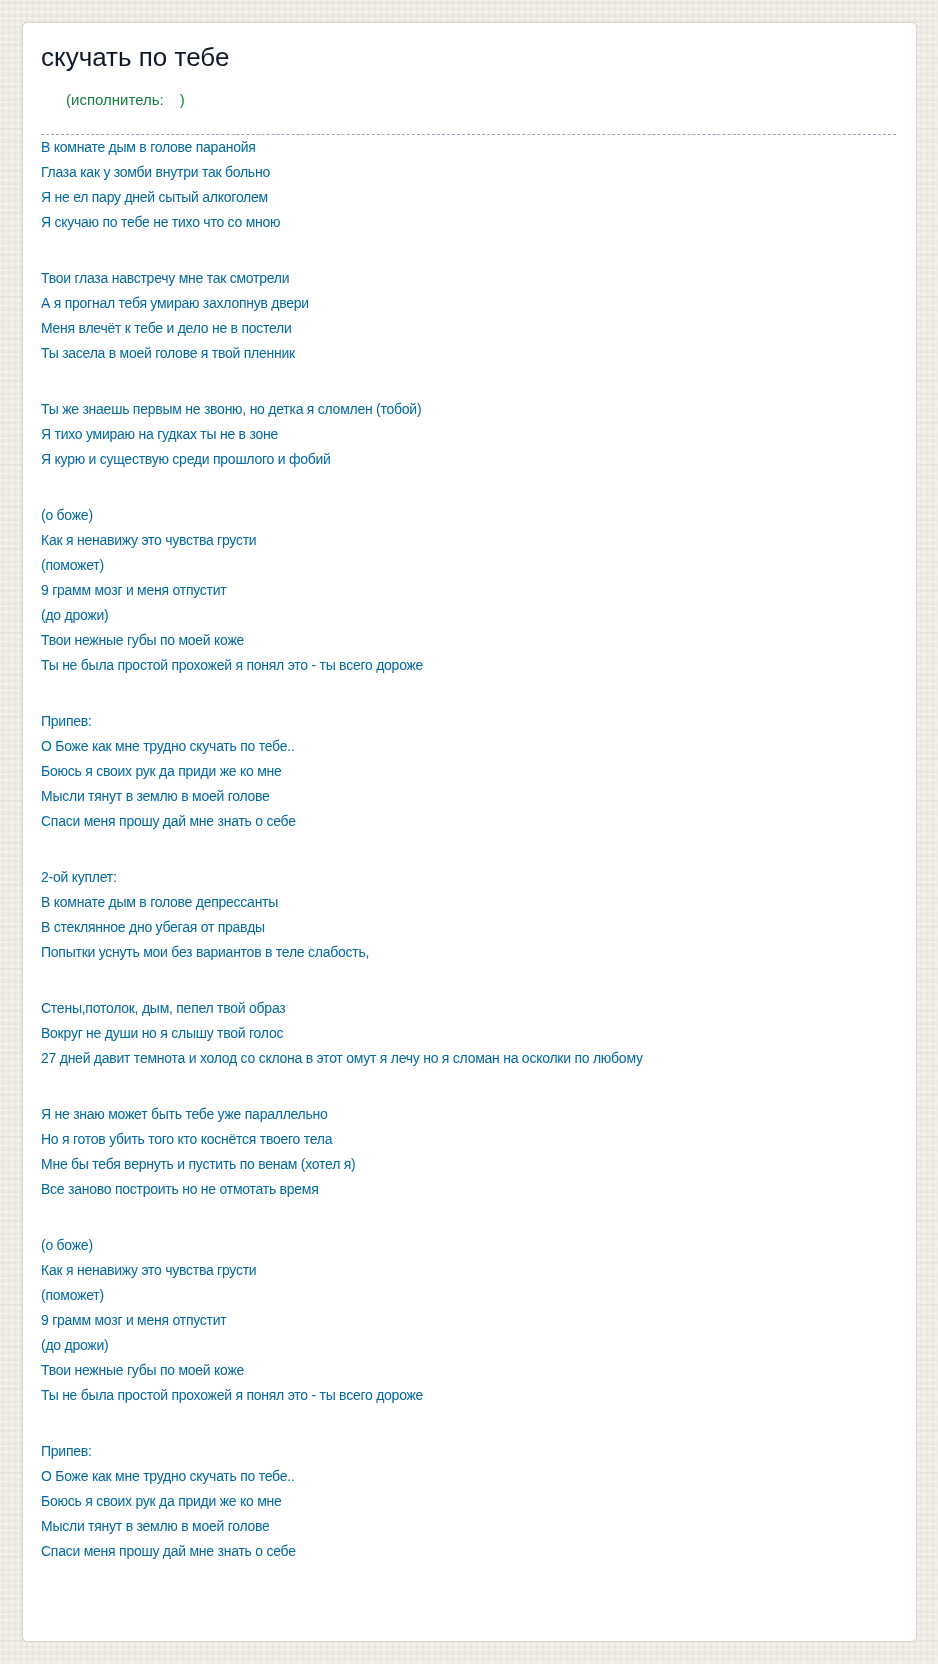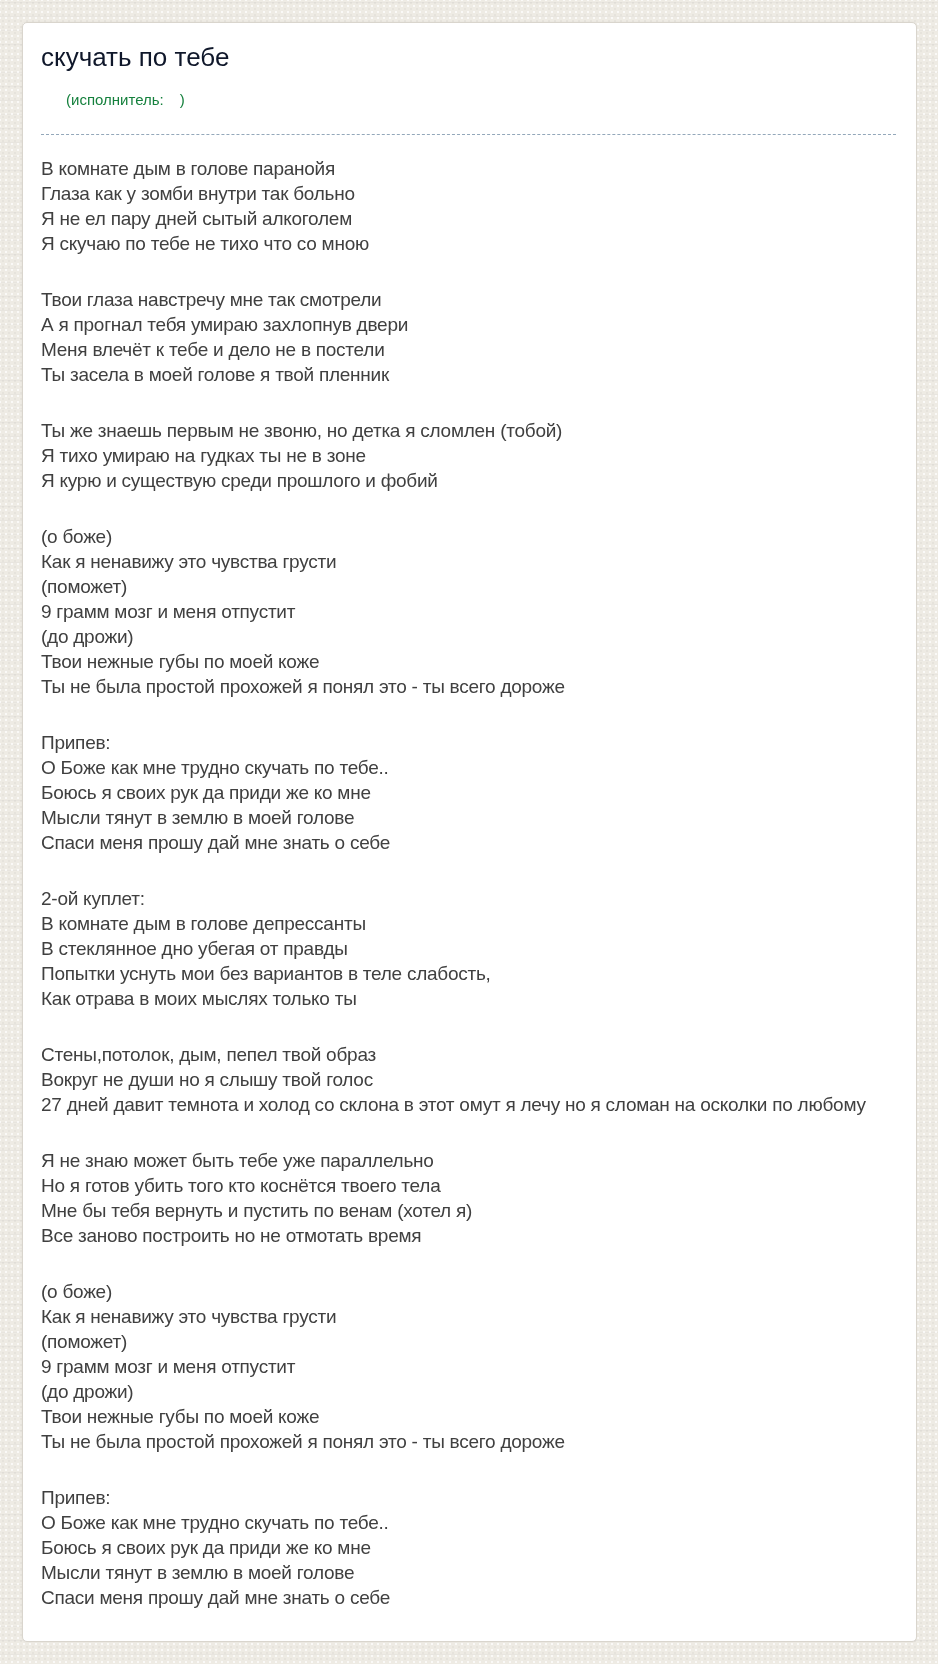--- a/index.html
+++ b/index.html
@@ -50,25 +50,25 @@
     padding-bottom: 7px;
     border-bottom: 1px dashed #94a8ba;
     white-space: pre;
   }
   .artist-value {
     display: inline-block;
     width: 16px;
     min-height: 1px;
   }
   .lyrics {
-    margin-top: 21px;
-    font-size: 19px;
+    margin-top: 0;
+    font-size: 14px;
     line-height: 25px;
     letter-spacing: -0.25px;
-    color: #404040;
+    color: #0369a1;
   }
   .stanza {
     margin: 0 0 31px 0;
   }
   .line {
     white-space: pre;
     min-height: 25px;
   }
 </style>
 </head>
@@ -121,21 +121,20 @@
       <div class="line">Боюсь я своих рук да приди же ко мне</div>
       <div class="line">Мысли тянут в землю в моей голове</div>
       <div class="line">Спаси меня прошу дай мне знать о себе</div>
     </div>
 
     <div class="stanza">
       <div class="line">2-ой куплет:</div>
       <div class="line">В комнате дым в голове депрессанты</div>
       <div class="line">В стеклянное дно убегая от правды</div>
       <div class="line">Попытки уснуть мои без вариантов в теле слабость,</div>
-      <div class="line">Как отрава в моих мыслях только ты</div>
     </div>
 
     <div class="stanza">
       <div class="line">Стены,потолок, дым, пепел твой образ</div>
       <div class="line">Вокруг не души но я слышу твой голос</div>
       <div class="line">27 дней давит темнота и холод со склона в этот омут я лечу но я сломан на осколки по любому</div>
     </div>
 
     <div class="stanza">
       <div class="line">Я не знаю может быть тебе уже параллельно</div>

